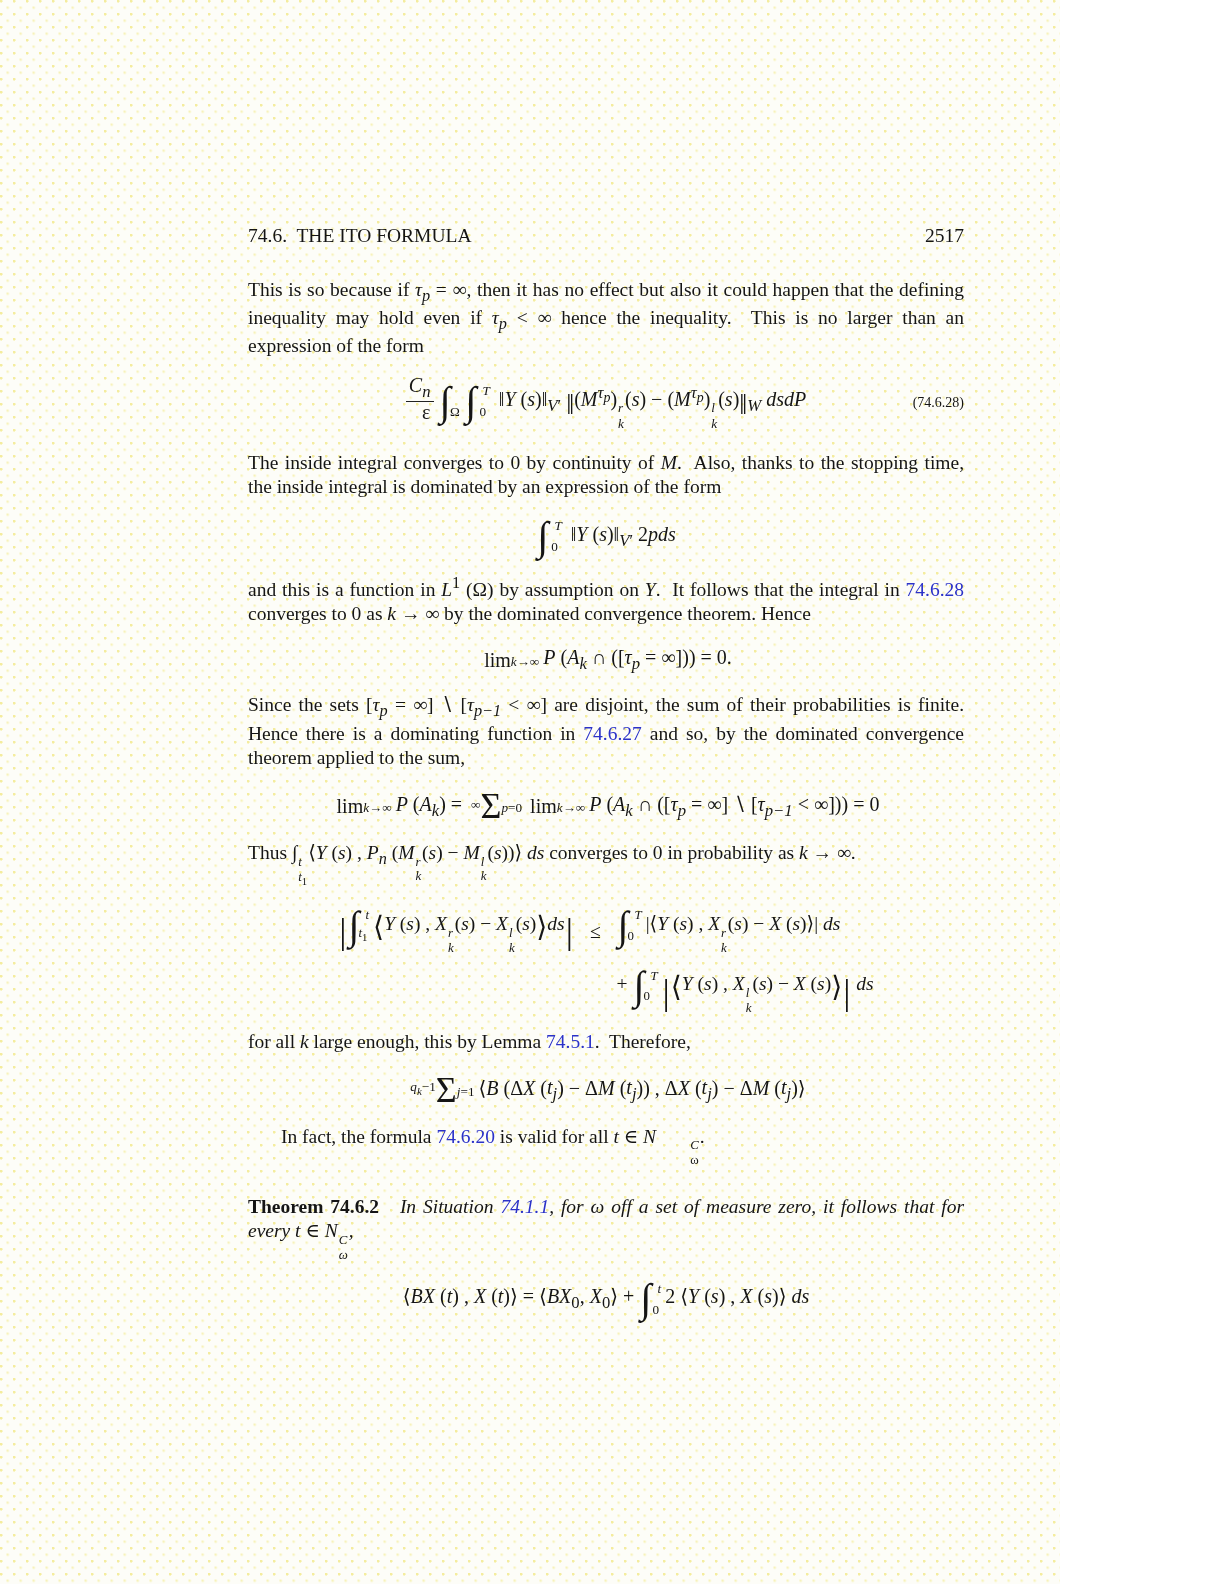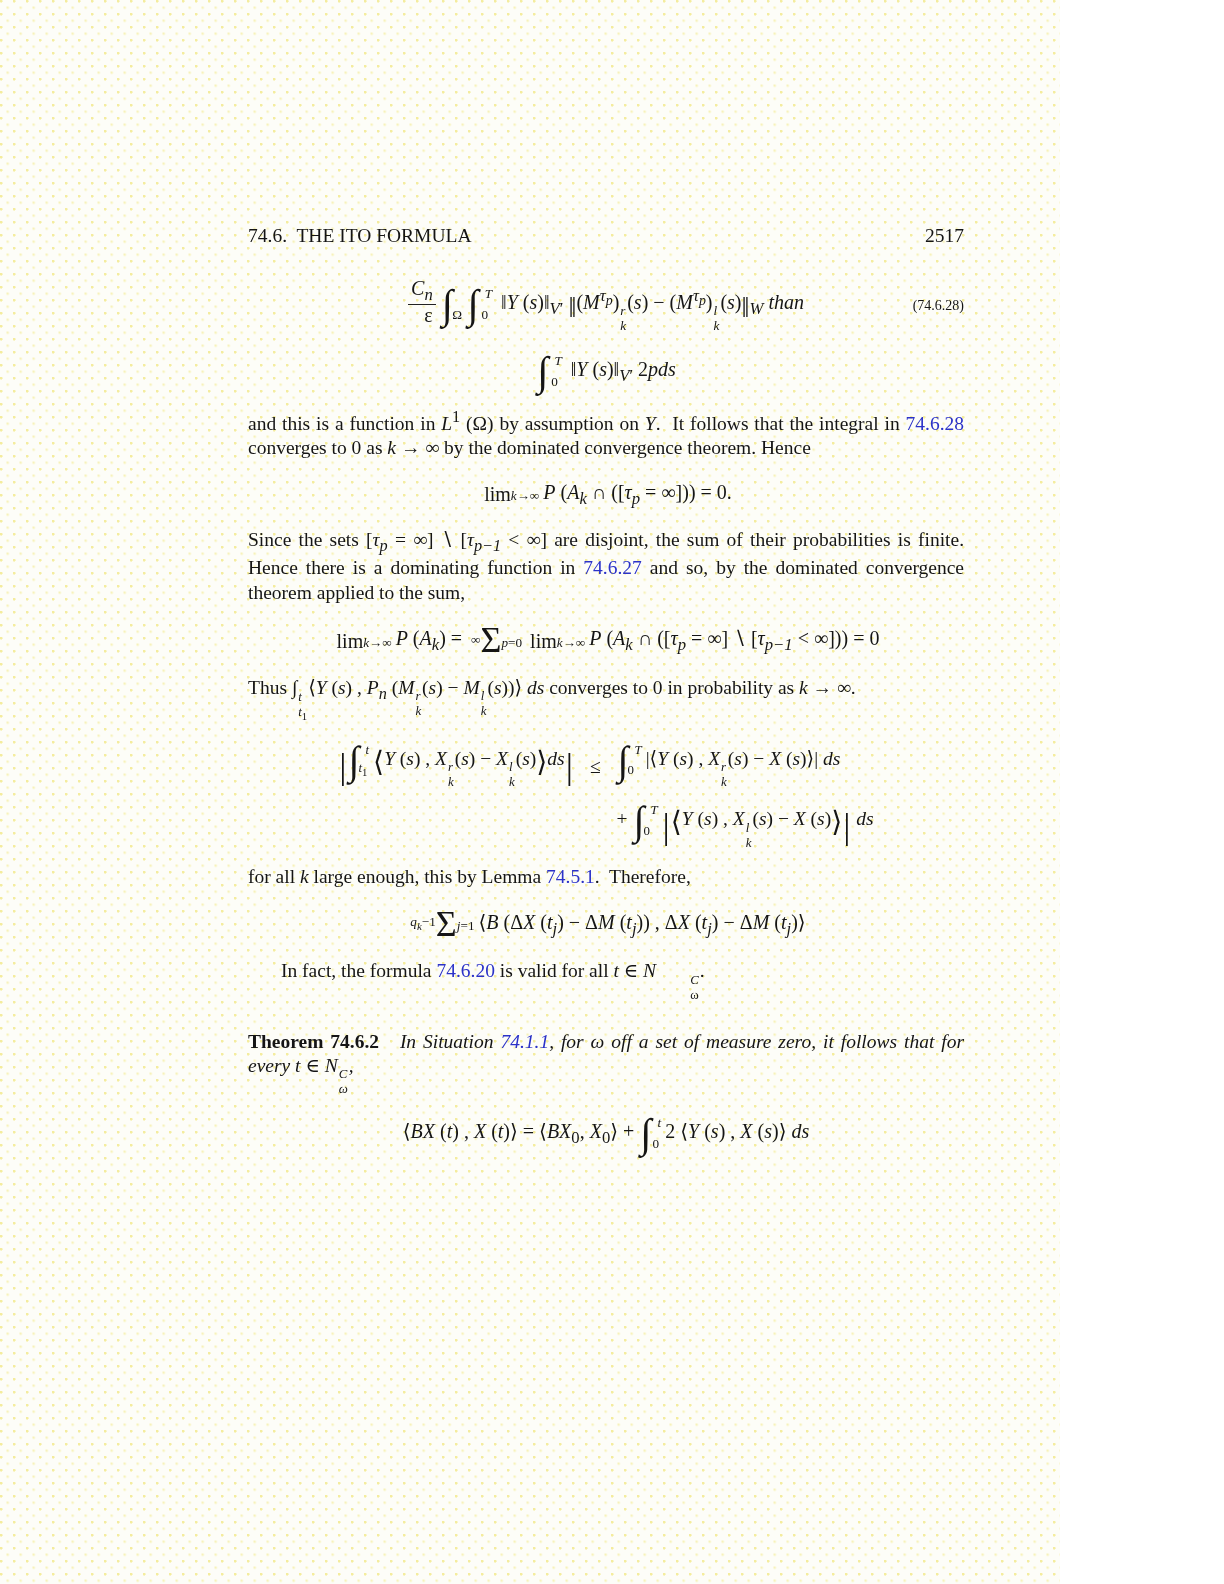--- a/index.html
+++ b/index.html
@@ -56,43 +56,45 @@
 <body>
 
 <div class="page">
   <div class="content">
 
     <div class="pghead">
       <span>74.6.&nbsp; THE ITO FORMULA</span>
       <span>2517</span>
     </div>
 
+    <p class="para">This is so because if <i>τ<sub>p</sub></i> = ∞, then it has no effect but also it could happen that the defining inequality may hold even if <i>τ<sub>p</sub></i> &lt; ∞ hence the inequality.&nbsp; This is no larger than an expression of the form</p>
 
     <div class="display numbered">
       <span class="eqbody"><span class="frac"><span class="fnum"><i>C<sub>n</sub></i></span><span class="fden">ε</span></span><span class="igrp">
             <span class="isym">∫</span>
             <span class="ilims one">
               <span class="idn">Ω</span>
             </span>
           </span><span class="igrp">
             <span class="isym">∫</span>
             <span class="ilims">
               <span class="iup"><i>T</i></span>
               <span class="idn">0</span>
             </span>
           </span> ‖<i>Y</i> (<i>s</i>)‖<sub><i>V</i>′</sub> <span class="dvert">‖</span>(<i>M</i><sup><i>τ<sub>p</sub></i></sup>)<span class="ss">
             <span><i>r</i></span>
             <span><i>k</i></span>
           </span>(<i>s</i>) − (<i>M</i><sup><i>τ<sub>p</sub></i></sup>)<span class="ss">
             <span><i>l</i></span>
             <span><i>k</i></span>
-          </span>(<i>s</i>)<span class="dvert">‖</span><sub><i>W</i></sub> <i>than</i></span>
+          </span>(<i>s</i>)<span class="dvert">‖</span><sub><i>W</i></sub> <i>dsdP</i></span>
       <span class="eqno">(74.6.28)</span>
     </div>
 
+    <p class="para">The inside integral converges to 0 by continuity of <i>M</i>.&nbsp; Also, thanks to the stopping time, the inside integral is dominated by an expression of the form</p>
 
     <div class="display"><span class="igrp">
           <span class="isym">∫</span>
           <span class="ilims">
             <span class="iup"><i>T</i></span>
             <span class="idn">0</span>
           </span>
         </span> ‖<i>Y</i> (<i>s</i>)‖<sub><i>V</i>′</sub> 2<i>pds</i></div>
 
     <p class="para">and this is a function in <i>L</i><sup>1</sup> (Ω) by assumption on <i>Y</i>.&nbsp; It follows that the integral in <span class="link">74.6.28</span> converges to 0 as <i>k</i> → ∞ by the dominated convergence theorem. Hence</p>

